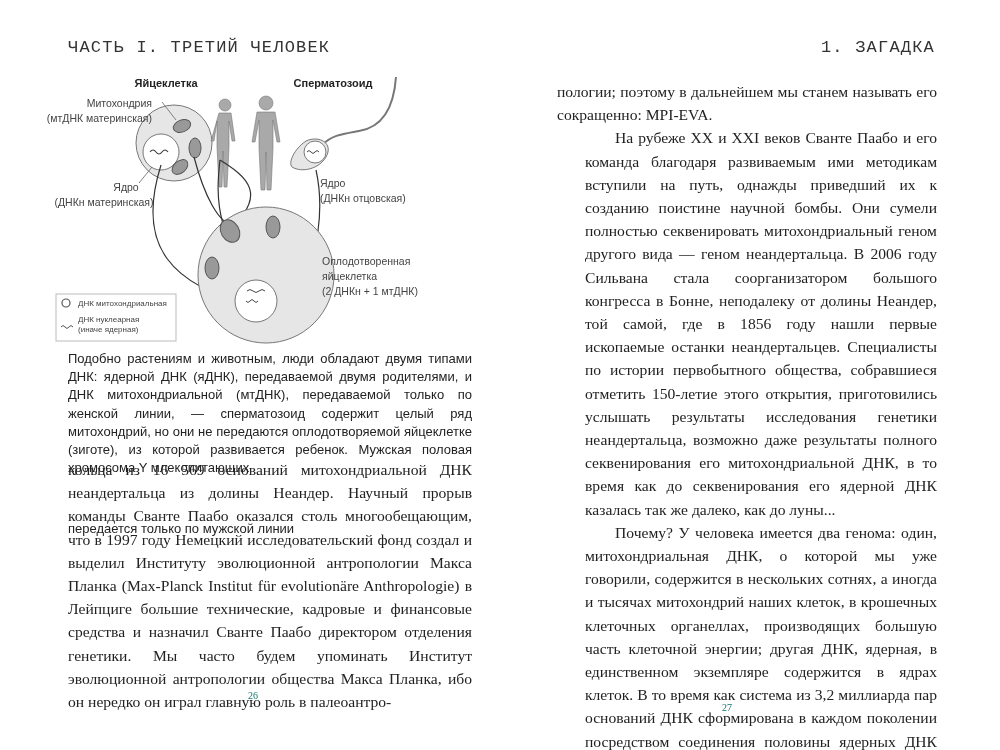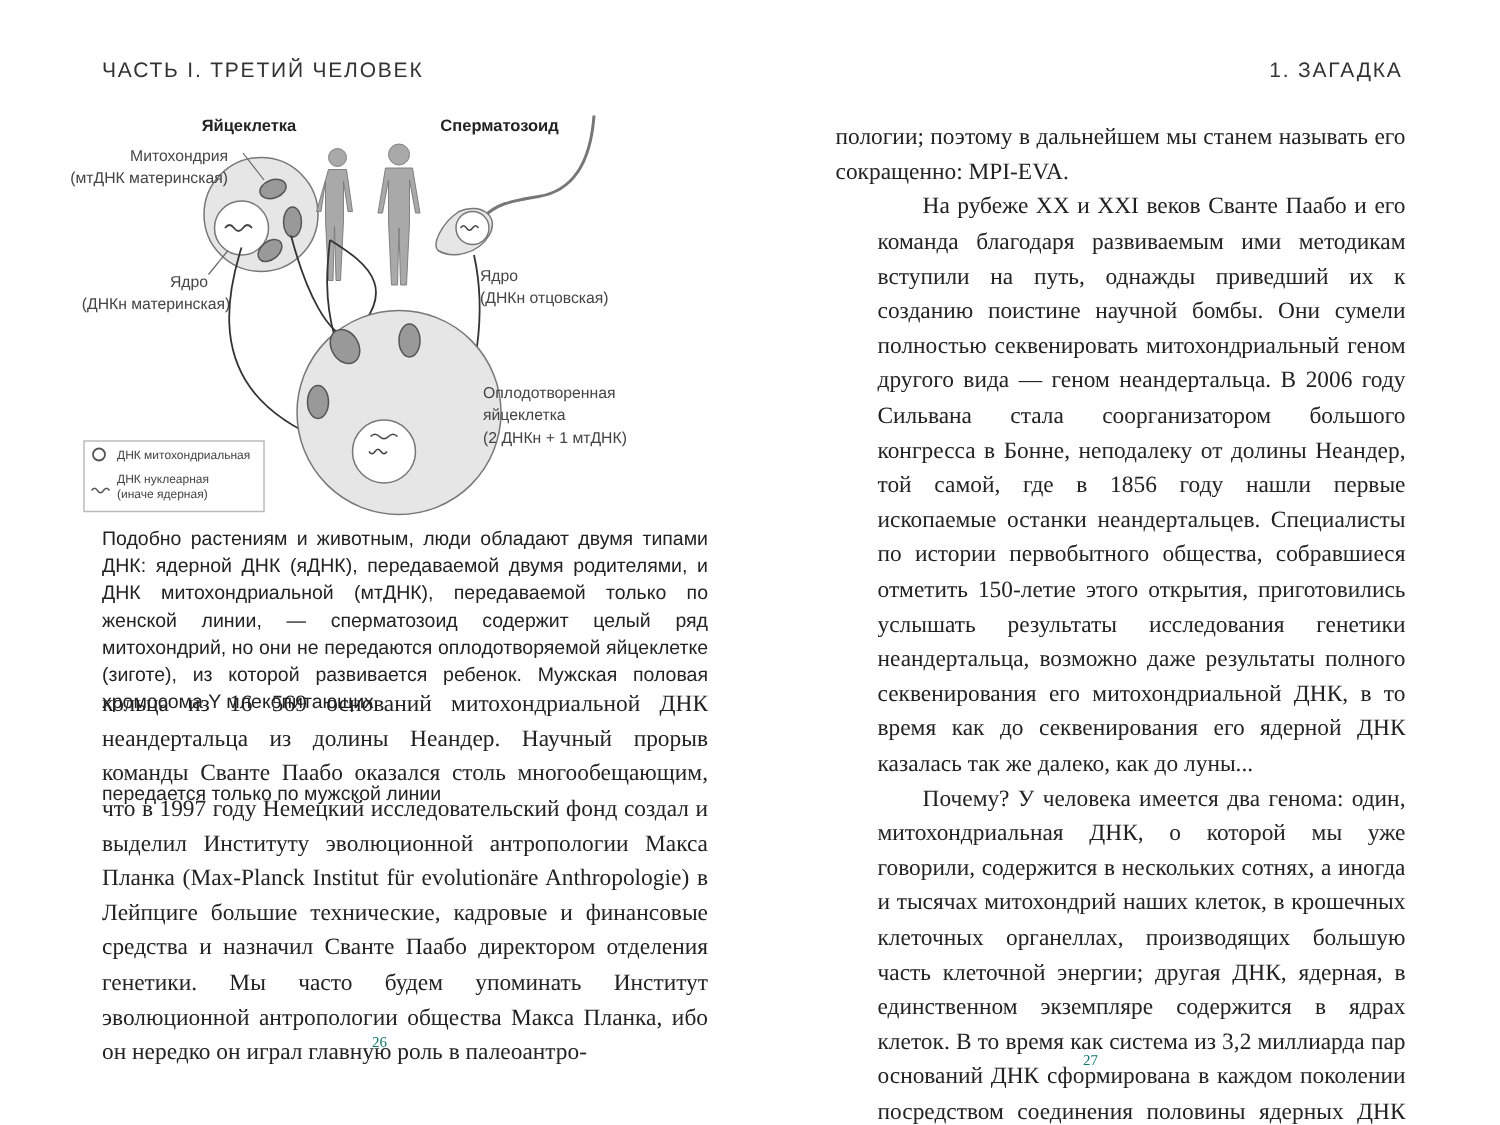--- a/index.html
+++ b/index.html
@@ -2,21 +2,21 @@
 <html><head>
 <meta charset="utf-8">
 <style>
   html, body { margin: 0; padding: 0; background: #ffffff; }
   body { width: 1000px; height: 750px; position: relative; overflow: hidden; color: #222; }
   .page { position: absolute; top: 0; height: 750px; }
   .page-left { left: 0; width: 500px; }
   .page-right { left: 500px; width: 500px; }
   .running-head {
     position: absolute; top: 38px;
-    font-family: Liberation Sans, sans-serif; font-size: 14px; letter-spacing: 1.2px;
+    font-family: Liberation Mono, monospace; font-size: 17px; letter-spacing: 1.2px;
     color: #333;
   }
   .page-left .running-head { left: 68px; }
   .page-right .running-head { right: 65px; }
   .figure { position: absolute; left: 44px; top: 65px; width: 420px; height: 285px; text-align: center; }
   .figure svg { width: 420px; height: 285px; }
   .caption {
     position: absolute; left: 68px; top: 350px; width: 404px;
     font-family: "Liberation Sans", sans-serif; font-size: 13px; line-height: 18.2px;
     color: #222; text-align: justify;

